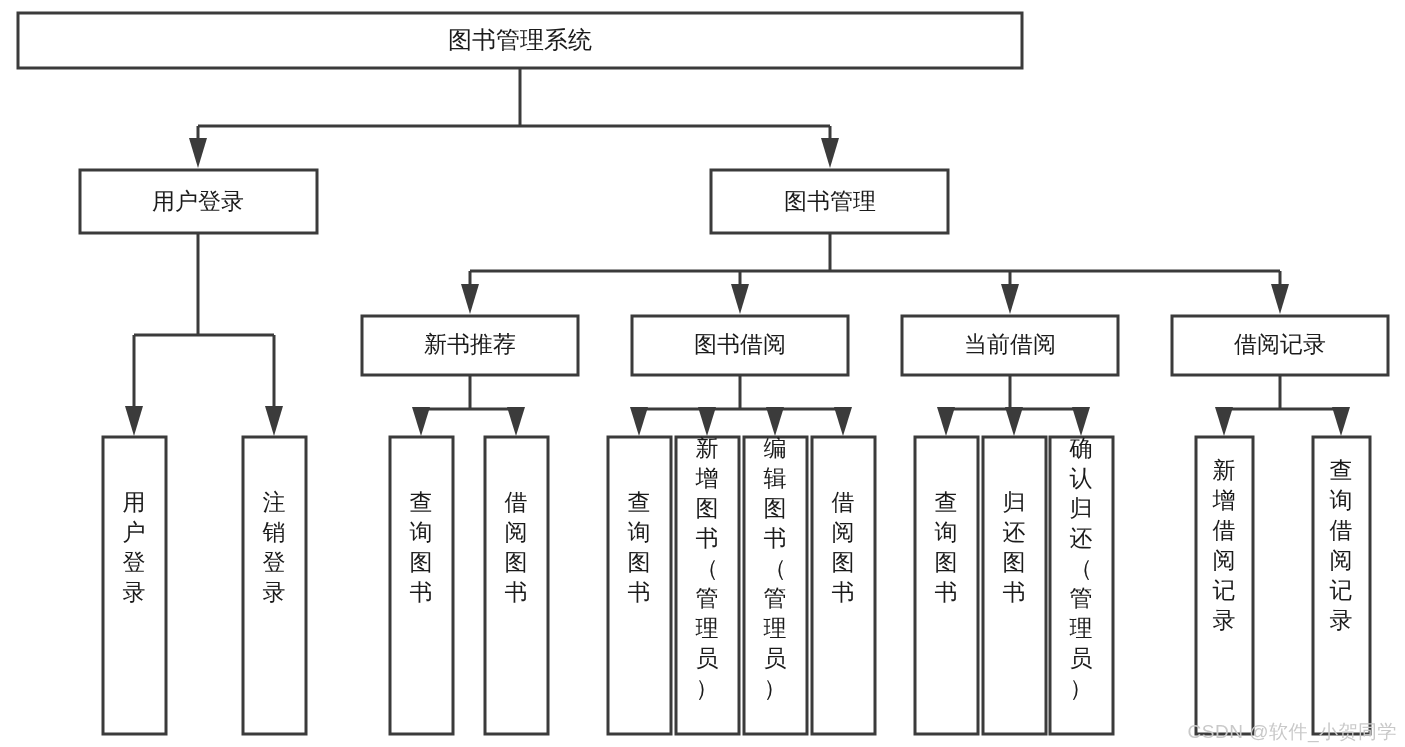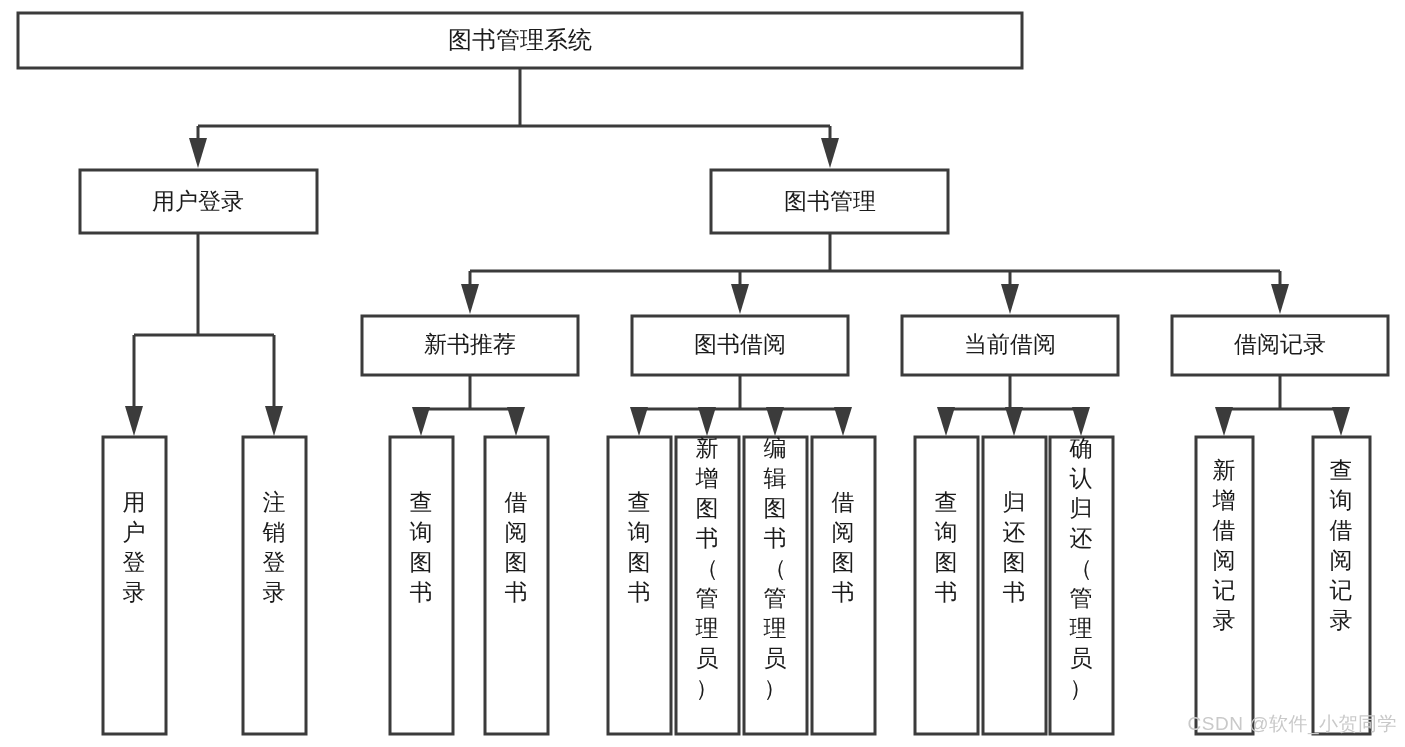--- a/index.html
+++ b/index.html
@@ -49,21 +49,21 @@
     stroke-width: 3;
     fill: none;
   }
   .arrowhead {
     fill: #3b3b3b;
     stroke: none;
   }
   .watermark {
     position: absolute;
     right: 8px;
-    bottom: 10px;
+    bottom: 2px;
     font-family: "Liberation Sans", "DejaVu Sans", sans-serif;
     font-size: 19px;
     color: #c9c9c9;
     letter-spacing: 0.5px;
     white-space: nowrap;
     pointer-events: none;
   }
 </style>
 </head>
 <body>

